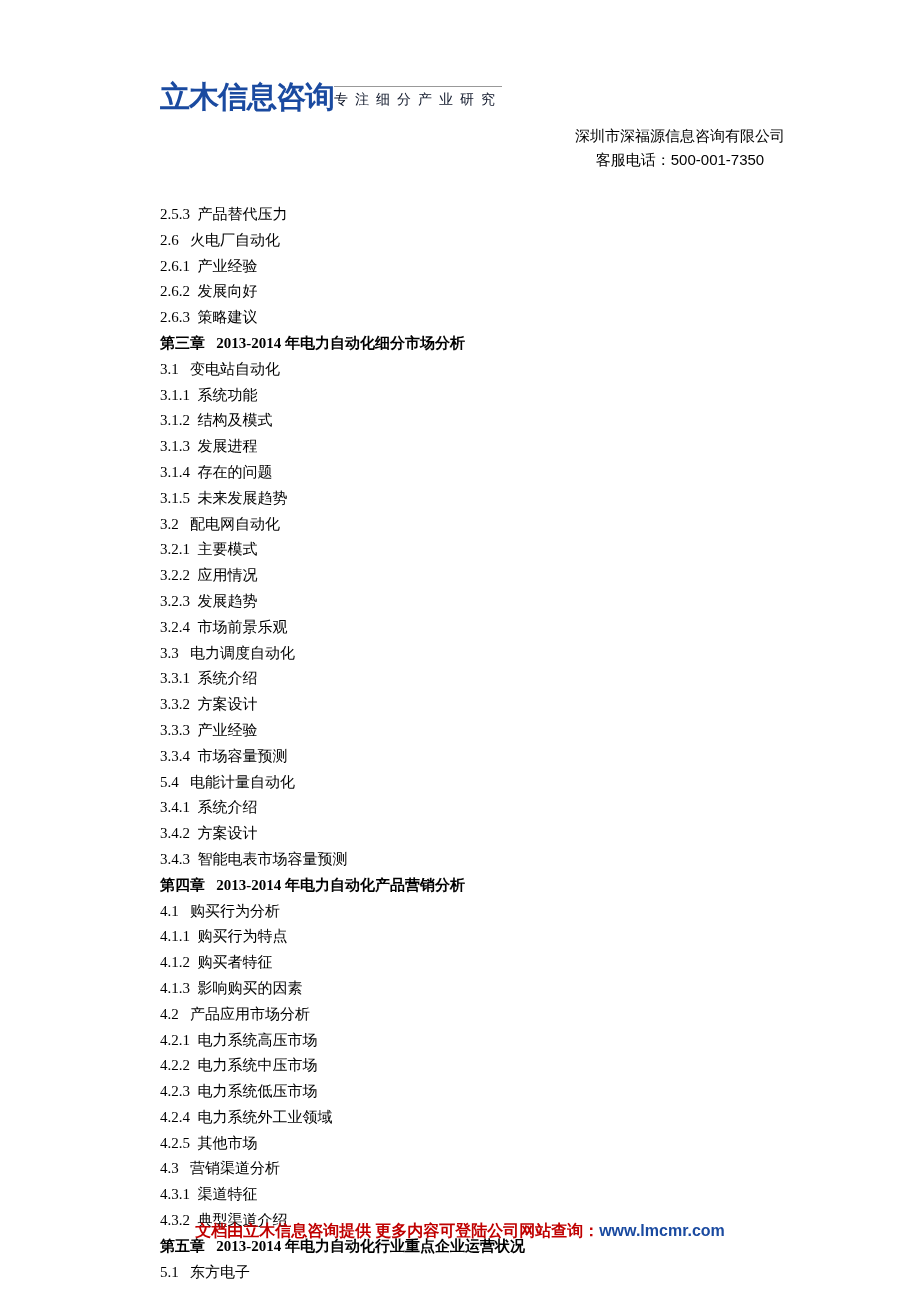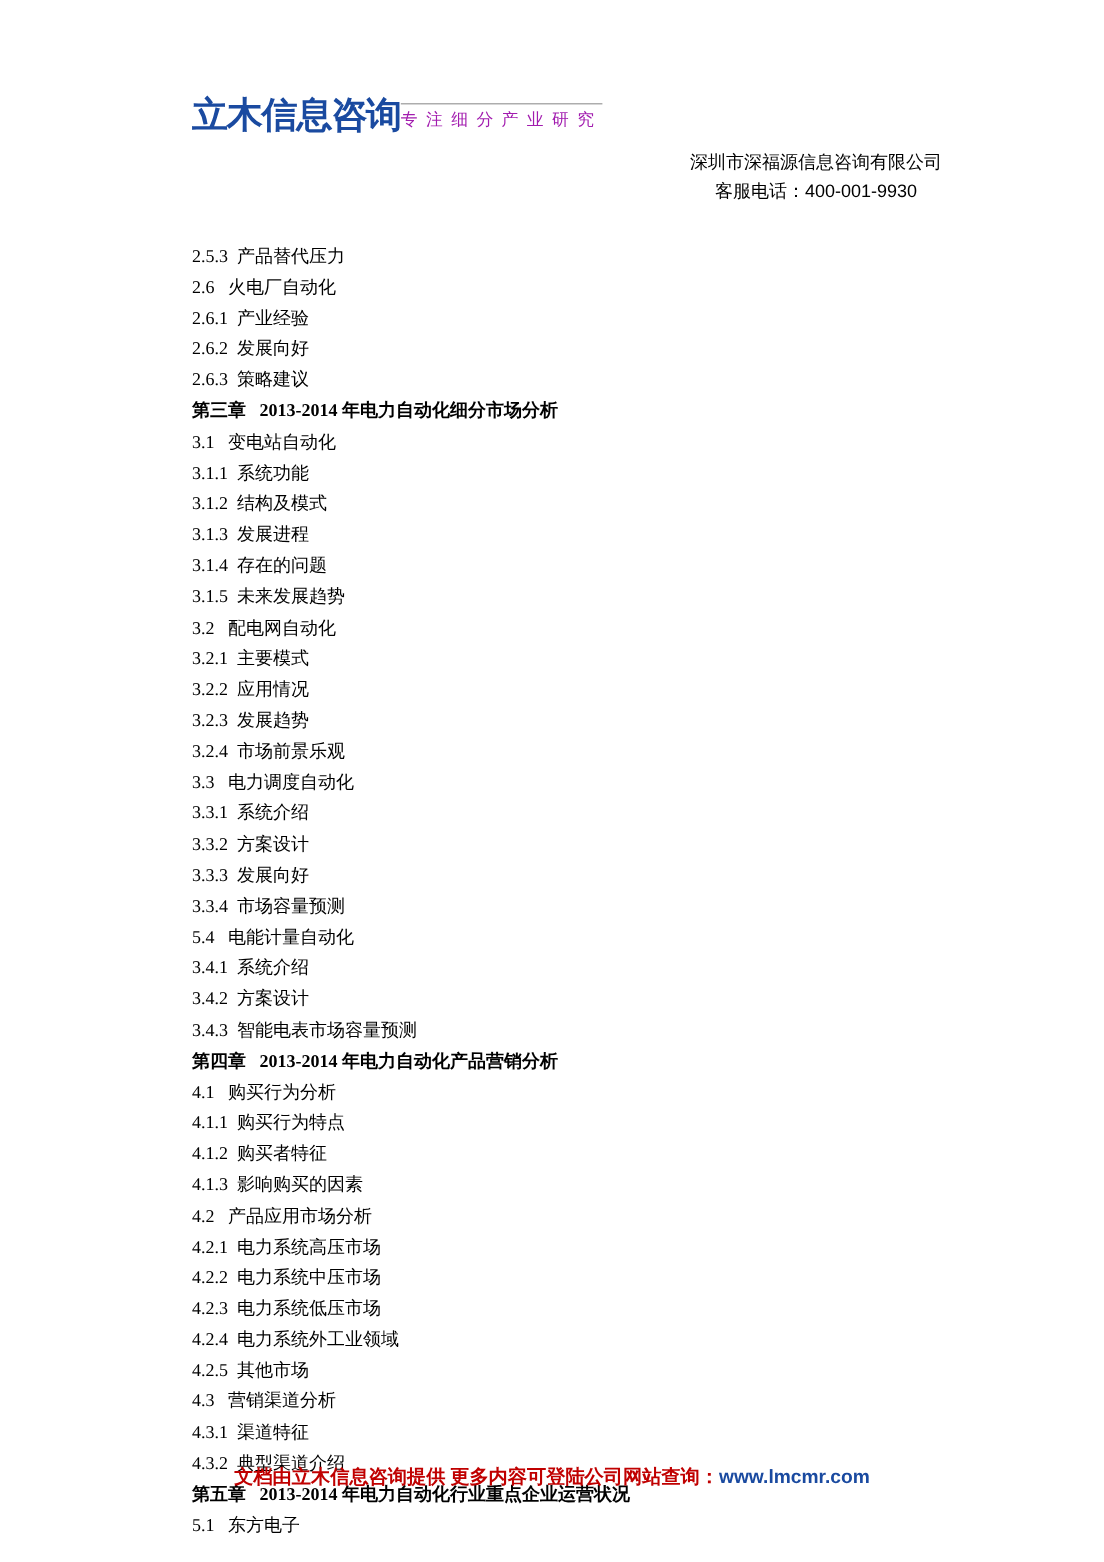--- a/index.html
+++ b/index.html
@@ -27,21 +27,21 @@
       font-family: "SimHei", "黑体", sans-serif;
       font-size: 30px;
       font-weight: bold;
       color: #1a4aa0;
       letter-spacing: -1px;
       line-height: 1.1;
     }
     .logo-subtitle {
       font-family: Liberation Serif, serif;
       font-size: 14px;
-      color: #a21caf;
+      color: #0f172a;
       letter-spacing: 7px;
       margin-top: 6px;
       border-top: 1px solid #999;
       padding-top: 4px;
       text-align: right;
     }
     .header-right {
       text-align: center;
       font-size: 15px;
       color: #000;
@@ -81,21 +81,21 @@
 
 <div class="page">
   <div class="header">
     <div class="logo-block">
       <div class="logo-title">立木信息咨询</div>
       <div class="logo-subtitle">专注细分产业研究</div>
     </div>
     <div class="header-right">
       <div>深圳市深福源信息咨询有限公司</div>
       <div>
-        <span>客服电话：</span><span class="phone-num">400-001-9930</span>
+        <span>客服电话：</span><span class="phone-num">500-001-7350</span>
       </div>
     </div>
   </div>
 
   <div class="toc" id="toc">
       <div class="toc-item">2.5.3  产品替代压力</div>
       <div class="toc-item">2.6   火电厂自动化</div>
       <div class="toc-item">2.6.1  产业经验</div>
       <div class="toc-item">2.6.2  发展向好</div>
       <div class="toc-item">2.6.3  策略建议</div>
@@ -107,21 +107,21 @@
       <div class="toc-item">3.1.4  存在的问题</div>
       <div class="toc-item">3.1.5  未来发展趋势</div>
       <div class="toc-item">3.2   配电网自动化</div>
       <div class="toc-item">3.2.1  主要模式</div>
       <div class="toc-item">3.2.2  应用情况</div>
       <div class="toc-item">3.2.3  发展趋势</div>
       <div class="toc-item">3.2.4  市场前景乐观</div>
       <div class="toc-item">3.3   电力调度自动化</div>
       <div class="toc-item">3.3.1  系统介绍</div>
       <div class="toc-item">3.3.2  方案设计</div>
-      <div class="toc-item">3.3.3  发展向好</div>
+      <div class="toc-item">3.3.3  产业经验</div>
       <div class="toc-item">3.3.4  市场容量预测</div>
       <div class="toc-item">5.4   电能计量自动化</div>
       <div class="toc-item">3.4.1  系统介绍</div>
       <div class="toc-item">3.4.2  方案设计</div>
       <div class="toc-item">3.4.3  智能电表市场容量预测</div>
       <div class="toc-chapter">第四章   2013-2014 年电力自动化产品营销分析</div>
       <div class="toc-item">4.1   购买行为分析</div>
       <div class="toc-item">4.1.1  购买行为特点</div>
       <div class="toc-item">4.1.2  购买者特征</div>
       <div class="toc-item">4.1.3  影响购买的因素</div>

